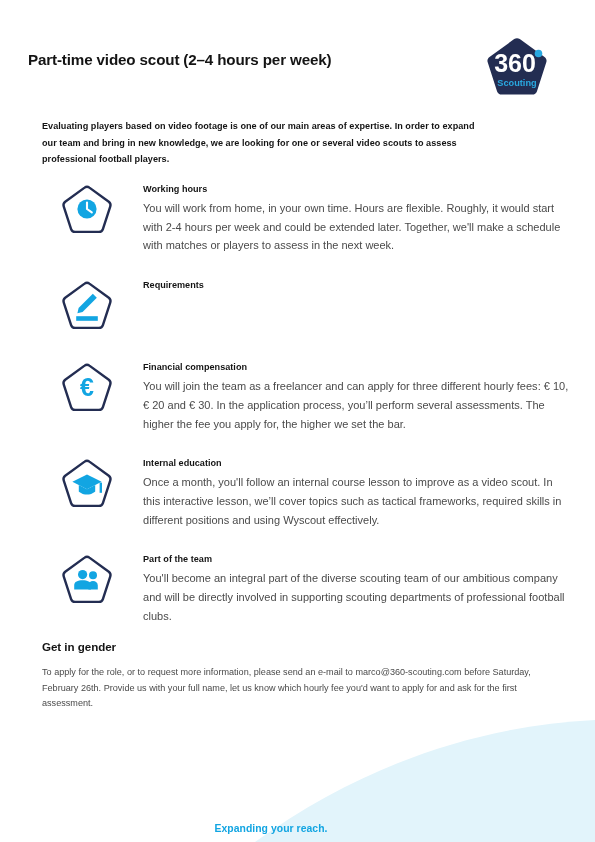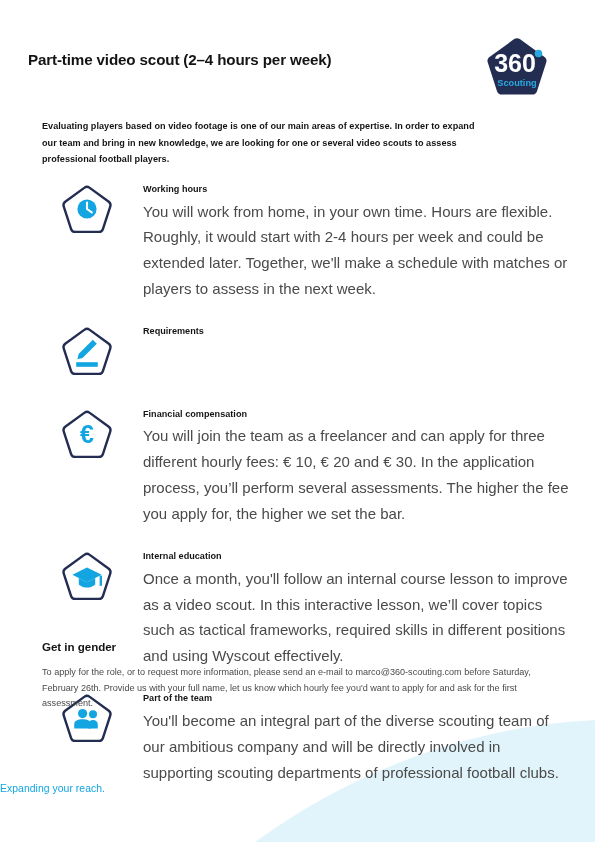--- a/index.html
+++ b/index.html
@@ -103,21 +103,21 @@
   }
   .section-heading {
     font-size: 9.1px;
     font-weight: bold;
     color: #141414;
     margin: 0 0 2px 0;
     letter-spacing: 0.02px;
     line-height: 1.5;
   }
   .section-text {
-    font-size: 15px;
+    font-size: 11px;
     color: #4a4a4a;
     line-height: 1.72;
     margin: 0;
     letter-spacing: 0.01px;
   }
 
   
   .contact {
     position: absolute;
     left: 42px;
@@ -136,25 +136,25 @@
     font-size: 9.1px;
     color: #4a4a4a;
     line-height: 1.72;
     margin: 0;
   }
 
   
   .tagline {
     position: absolute;
     left: 0;
-    top: 783px;
+    top: 823px;
     width: 542px;
-    text-align: left;
+    text-align: center;
     font-size: 10.4px;
-    font-weight: normal;
+    font-weight: bold;
     color: #12a5e2;
     letter-spacing: 0.05px;
     z-index: 2;
   }
 </style>
 </head>
 <body>
 
 <div class="page">
 

